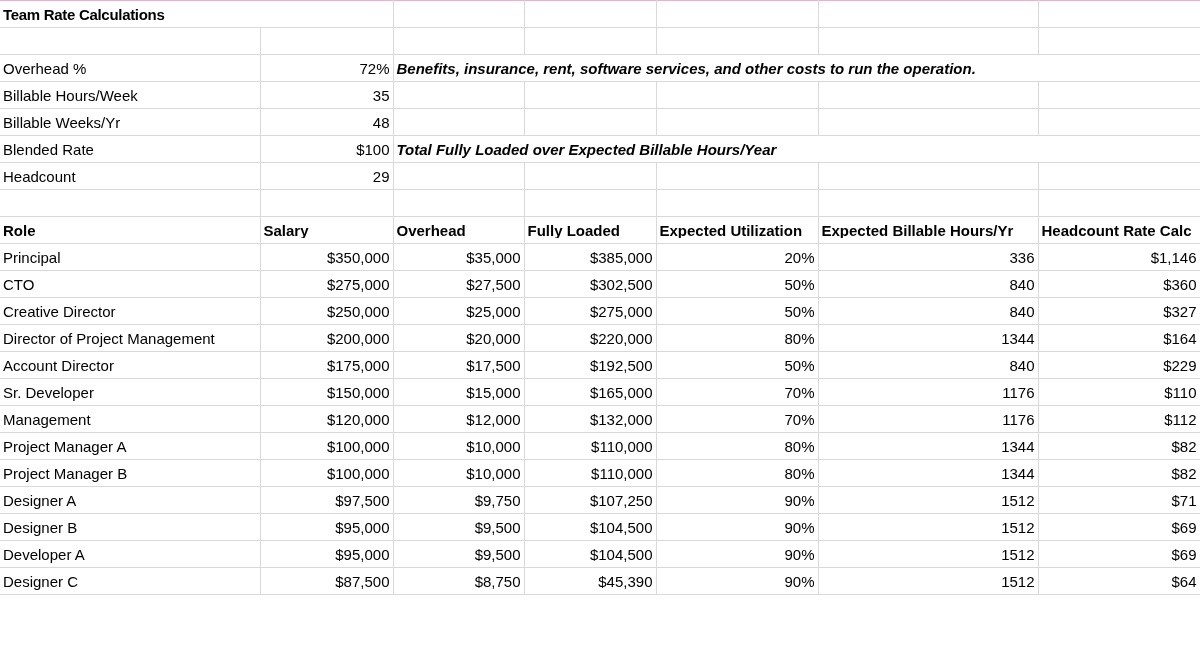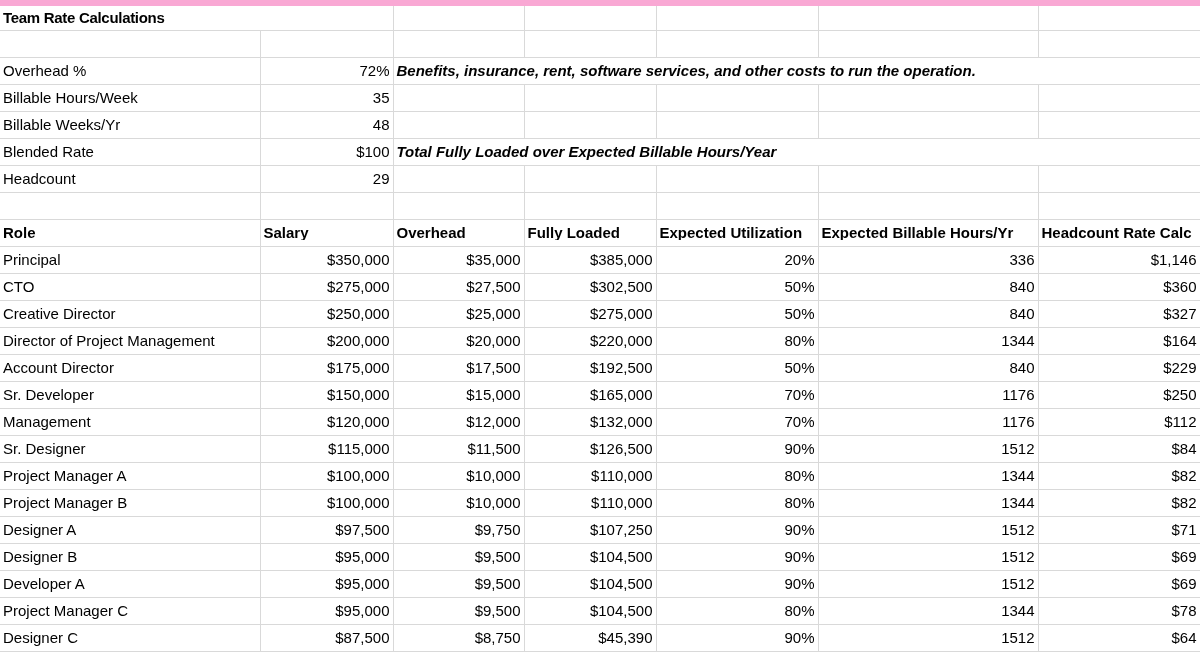--- a/index.html
+++ b/index.html
@@ -46,21 +46,21 @@
   
   col.c-role   { width: 260px; }
   col.c-salary { width: 133px; }
   col.c-oh     { width: 131px; }
   col.c-fl     { width: 132px; }
   col.c-util   { width: 162px; }
   col.c-hours  { width: 220px; }
   col.c-rate   { width: 162px; }
 
   
-  tr.row-title td { border-top: 6px solid #f9a8d4; }
+  tr.row-title td { border-top: 1px solid #f9a8d4; }
 
   td.title-cell {
     height: 43px;
     font-size: 29px;
     font-weight: bold;
     letter-spacing: -0.3px;
     color: #000;
     padding-left: 4px;
     vertical-align: middle;
   }
@@ -243,41 +243,32 @@
           <td class="num">840</td>
           <td class="num">$229</td>
         </tr>
         <tr>
           <td class="left blue">Sr. Developer</td>
           <td class="num blue">$150,000</td>
           <td class="num">$15,000</td>
           <td class="num">$165,000</td>
           <td class="num blue">70%</td>
           <td class="num">1176</td>
-          <td class="num">$250</td>
+          <td class="num">$110</td>
         </tr>
         <tr>
           <td class="left blue">Management</td>
           <td class="num blue">$120,000</td>
           <td class="num">$12,000</td>
           <td class="num">$132,000</td>
           <td class="num blue">70%</td>
           <td class="num">1176</td>
           <td class="num">$112</td>
         </tr>
         <tr>
-          <td class="left blue">Sr. Designer</td>
-          <td class="num blue">$115,000</td>
-          <td class="num">$11,500</td>
-          <td class="num">$126,500</td>
-          <td class="num blue">90%</td>
-          <td class="num">1512</td>
-          <td class="num">$84</td>
-        </tr>
-        <tr>
           <td class="left blue">Project Manager A</td>
           <td class="num blue">$100,000</td>
           <td class="num">$10,000</td>
           <td class="num">$110,000</td>
           <td class="num blue">80%</td>
           <td class="num">1344</td>
           <td class="num">$82</td>
         </tr>
         <tr>
           <td class="left blue">Project Manager B</td>
@@ -309,29 +300,20 @@
         <tr>
           <td class="left blue">Developer A</td>
           <td class="num blue">$95,000</td>
           <td class="num">$9,500</td>
           <td class="num">$104,500</td>
           <td class="num blue">90%</td>
           <td class="num">1512</td>
           <td class="num">$69</td>
         </tr>
         <tr>
-          <td class="left blue">Project Manager C</td>
-          <td class="num blue">$95,000</td>
-          <td class="num">$9,500</td>
-          <td class="num">$104,500</td>
-          <td class="num blue">80%</td>
-          <td class="num">1344</td>
-          <td class="num">$78</td>
-        </tr>
-        <tr>
           <td class="left blue">Designer C</td>
           <td class="num blue">$87,500</td>
           <td class="num">$8,750</td>
           <td class="num">$45,390</td>
           <td class="num blue">90%</td>
           <td class="num">1512</td>
           <td class="num">$64</td>
         </tr>
       </tbody>
   </table>

